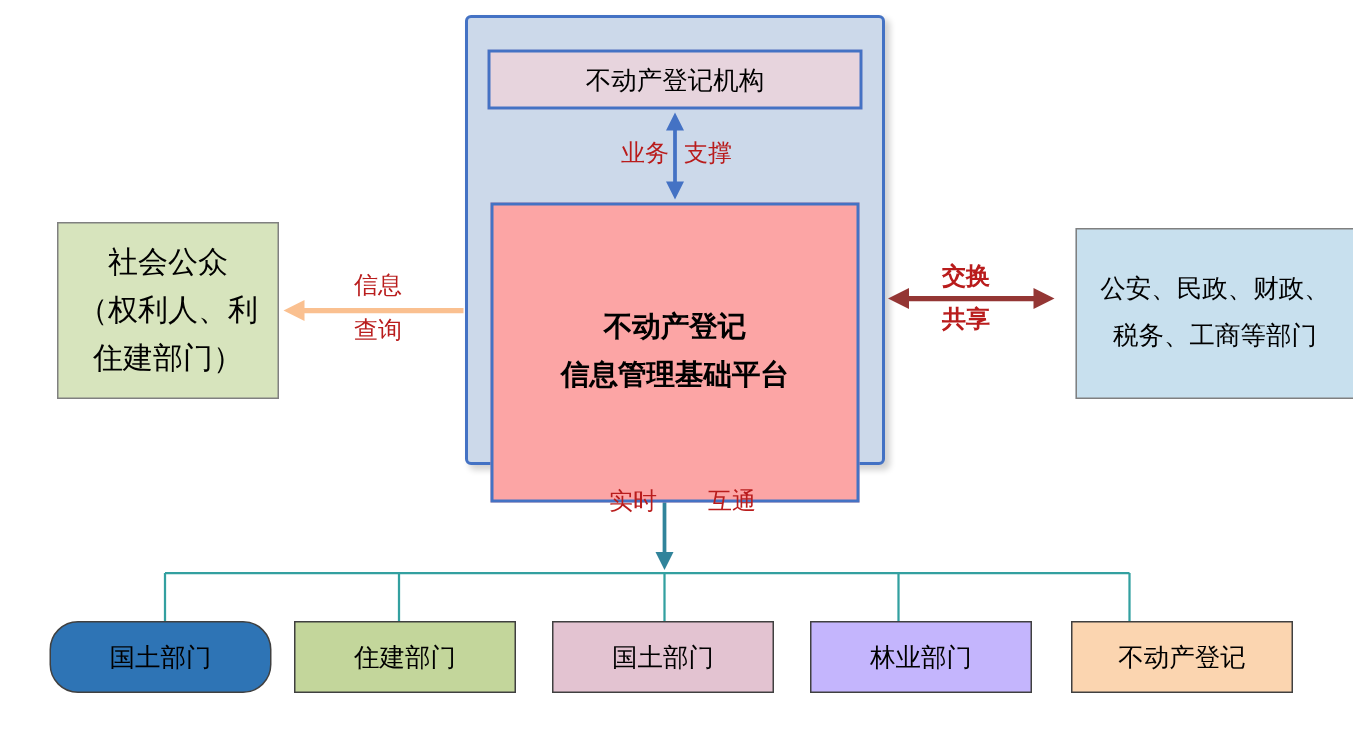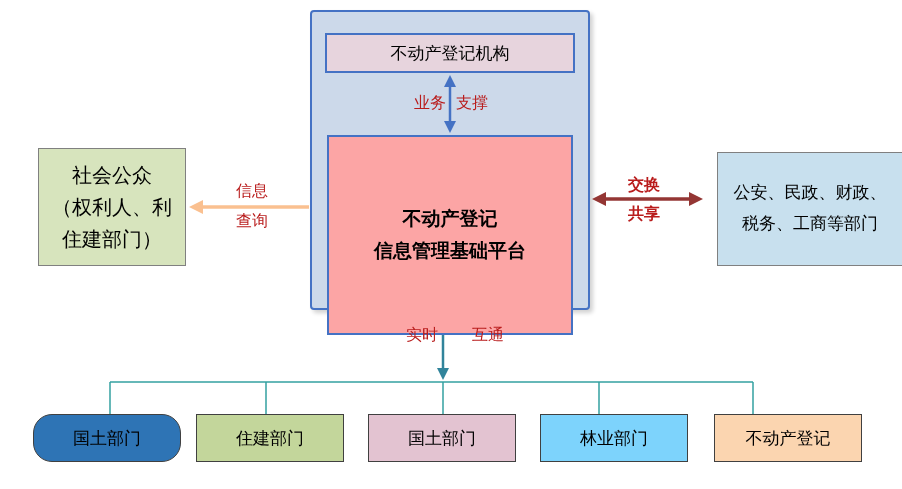--- a/index.html
+++ b/index.html
@@ -187,20 +187,20 @@
 
   <div class="dept-box dept-1" style="background-color: rgb(46, 116, 181); border-radius: 19px;">
     <span>国土部门</span>
   </div>
   <div class="dept-box dept-2" style="background-color: rgb(195, 214, 155);">
     <span>住建部门</span>
   </div>
   <div class="dept-box dept-3" style="background-color: rgb(227, 195, 209);">
     <span>国土部门</span>
   </div>
-  <div class="dept-box dept-4" style="background-color: #7dd3fc; justify-content: center;">
+  <div class="dept-box dept-4" style="background-color: #c4b5fd; justify-content: center;">
     <span>林业部门</span>
   </div>
   <div class="dept-box dept-5" style="background-color: rgb(251, 213, 176);">
     <span>不动产登记</span>
   </div>
 
 </div>
 
 </body></html>

